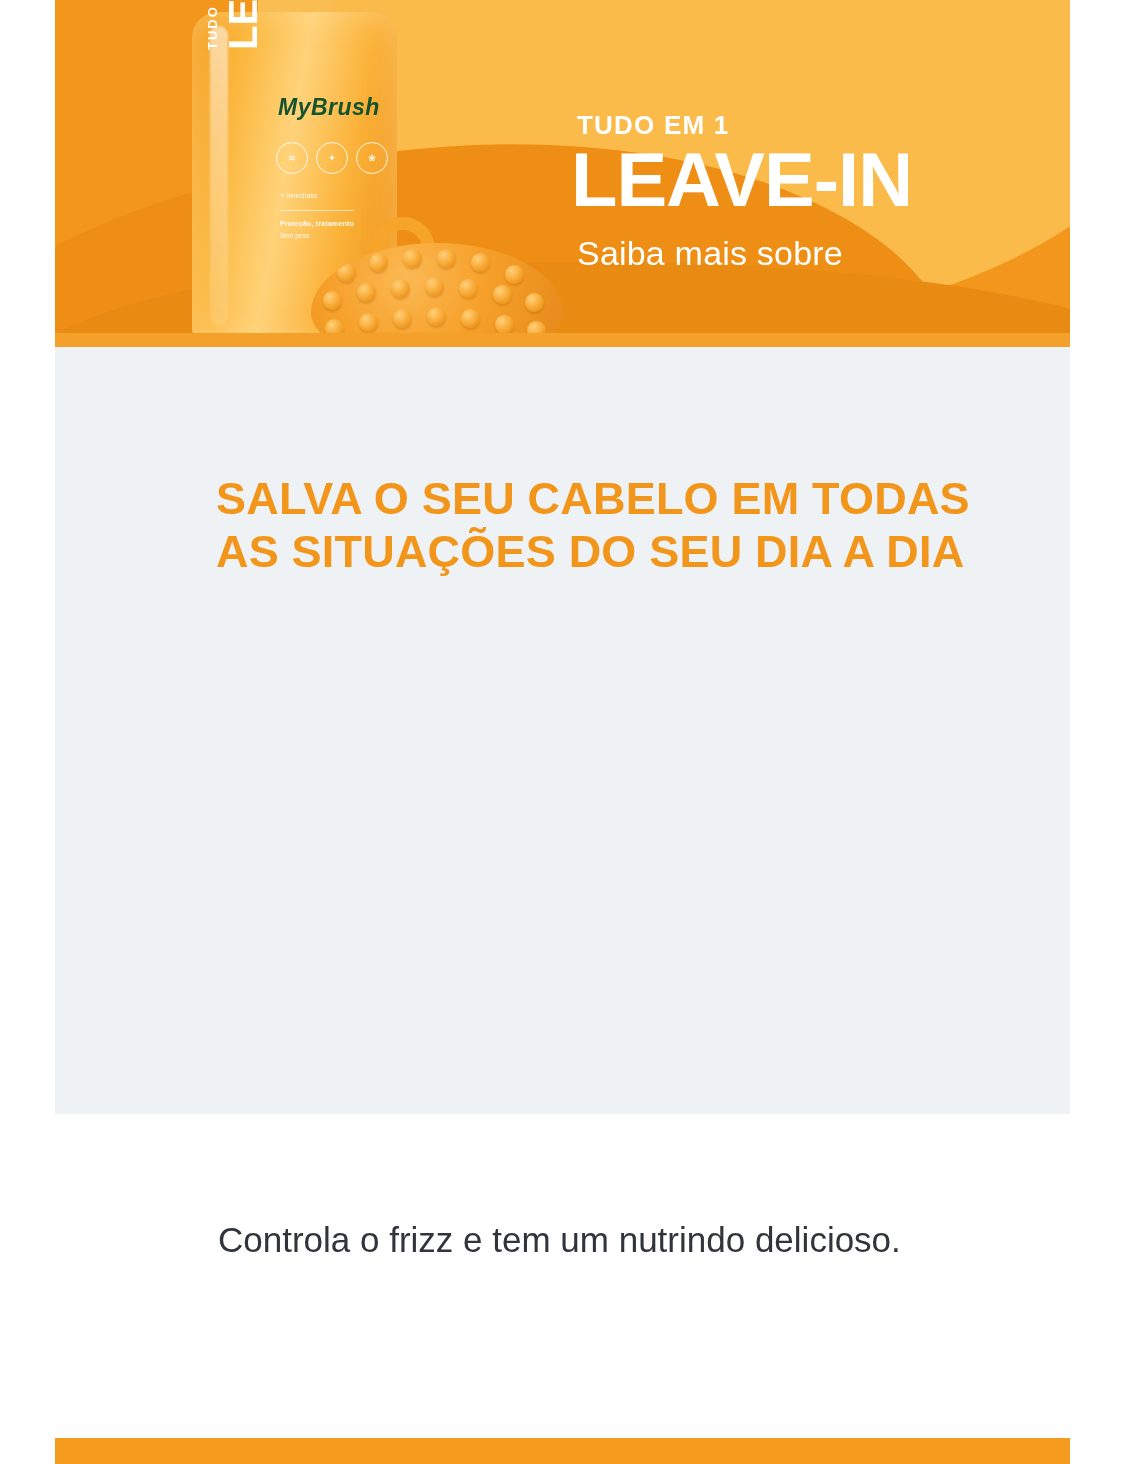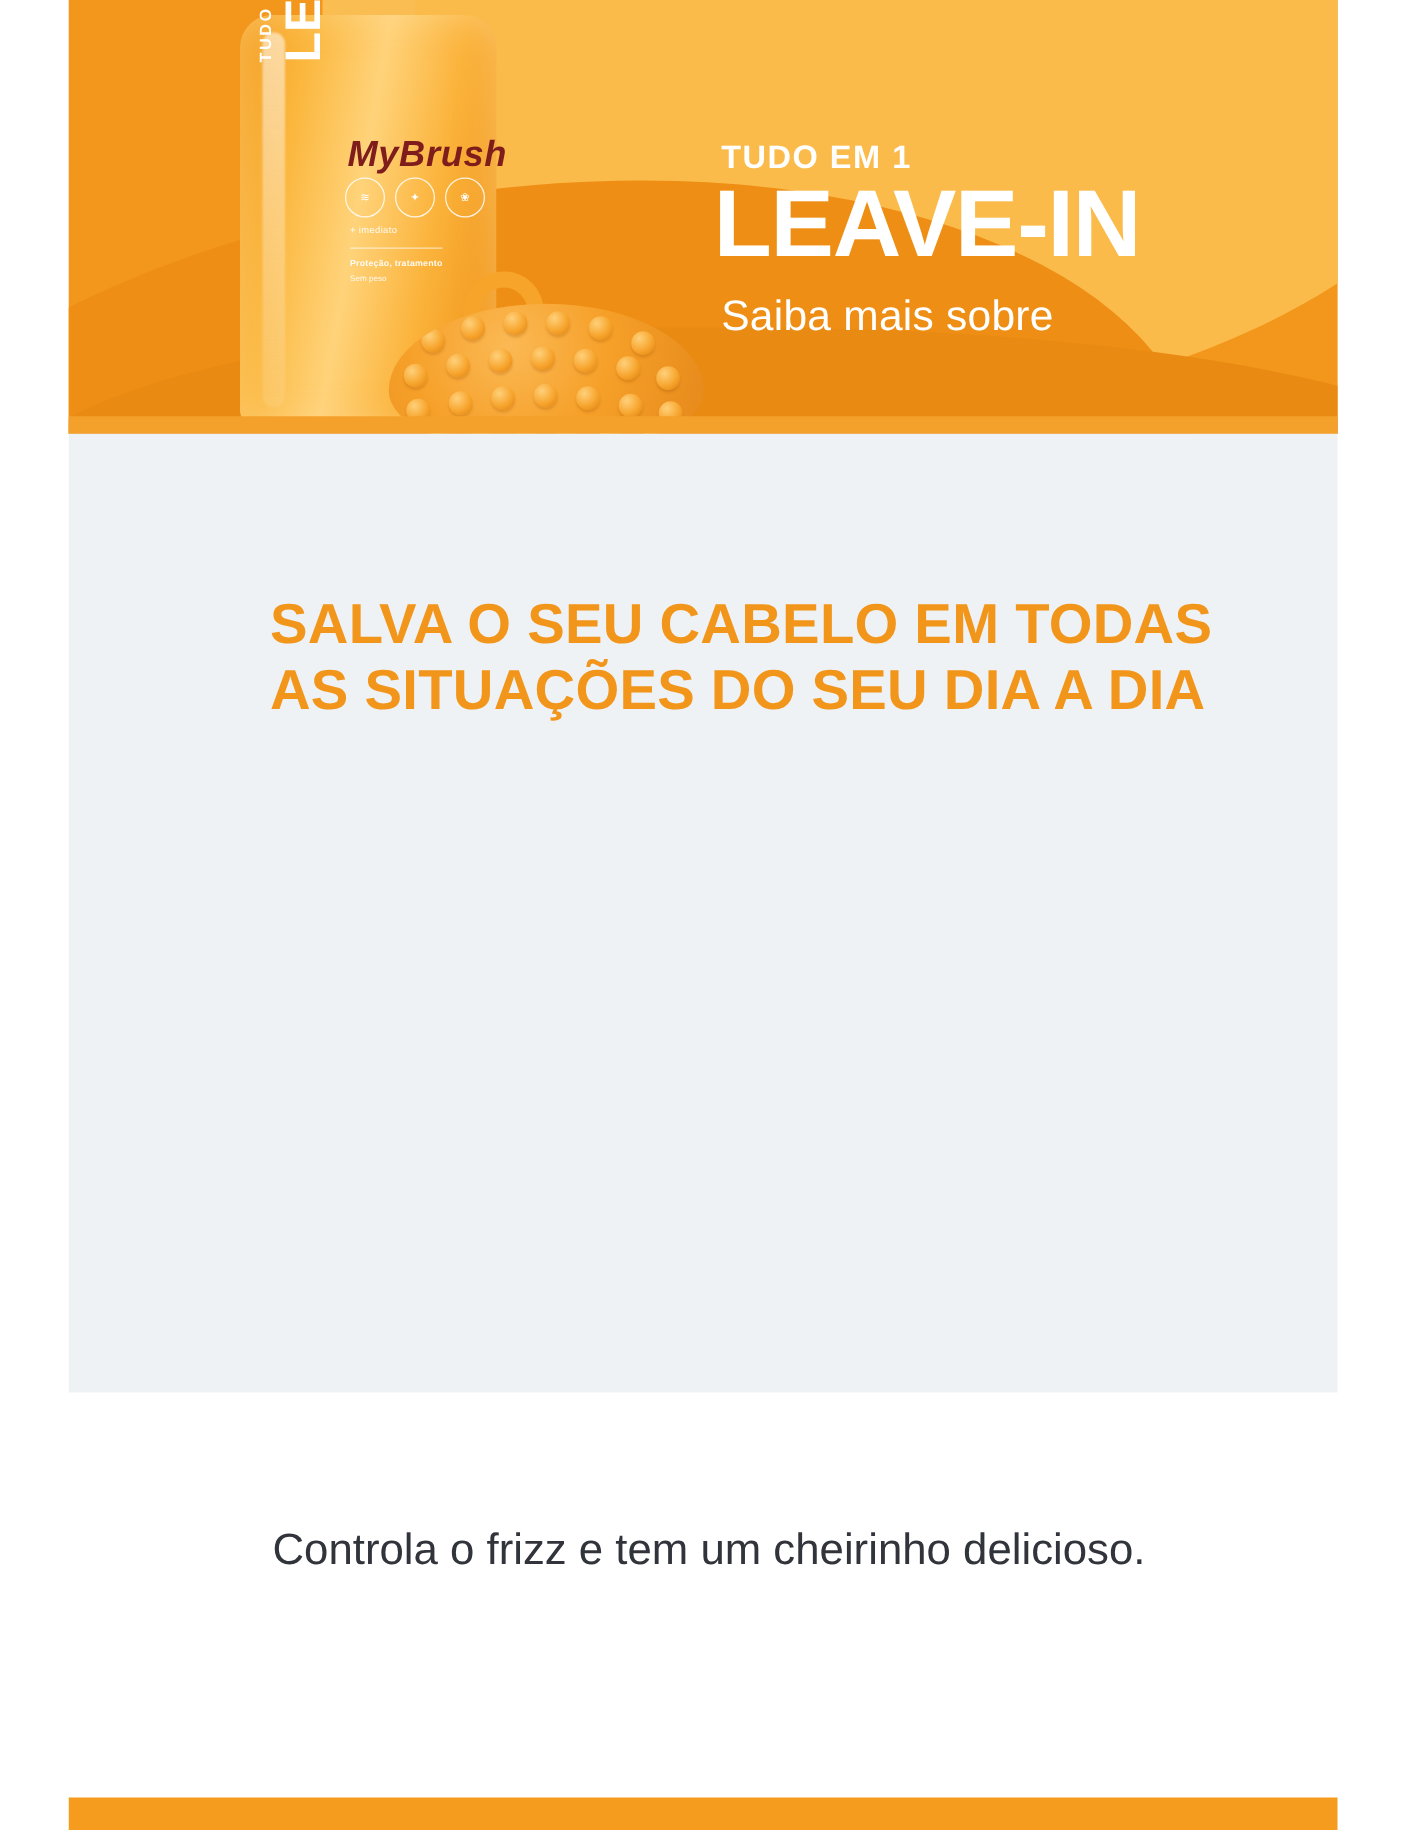--- a/index.html
+++ b/index.html
@@ -137,23 +137,23 @@
     margin-bottom: 4px;
   }
   .bottle-vertical-text .big {
     display: block;
     font-size: 40px;
     letter-spacing: 0px;
   }
   .bottle-brand {
     position: absolute;
     left: 86px;
-    top: 118px;
-    color: #7f1d1d;
-    font-size: 29px;
+    top: 104px;
+    color: #14532d;
+    font-size: 23px;
     font-style: italic;
     font-weight: 700;
     letter-spacing: .5px;
   }
   .bottle-icons {
     position: absolute;
     left: 84px;
     top: 152px;
     display: flex;
     gap: 8px;
@@ -165,21 +165,21 @@
     border: 1.5px solid rgba(255,255,255,.85);
     display: flex;
     align-items: center;
     justify-content: center;
     color: #fff;
     font-size: 9px;
   }
   .bottle-microtext {
     position: absolute;
     left: 88px;
-    top: 188px;
+    top: 200px;
     width: 96px;
     color: rgba(255,255,255,.92);
     font-size: 7px;
     line-height: 1.7;
   }
   .bottle-microtext .t1 { font-size: 7.5px; letter-spacing: .3px; }
   .bottle-microtext .rule {
     width: 74px; height: 1px; background: rgba(255,255,255,.6); margin: 7px 0;
   }
   .bottle-microtext .t2 { font-size: 7px; font-weight: 700; letter-spacing: .2px; }
@@ -391,17 +391,17 @@
       <p class="hero-kicker">TUDO EM 1</p>
       <h1 class="hero-title">LEAVE-IN</h1>
       <p class="hero-sub">Saiba mais sobre</p>
     </div>
 
     <div class="hero-bottom-strip"></div>
   </div>
 
   <div class="card">
     <h2 class="headline">SALVA O SEU CABELO EM TODAS AS SITUAÇÕES DO SEU DIA A DIA</h2>
-    <p class="body-para2">Controla o frizz e tem um cheirinho delicioso.</p>
+    <p class="body-para2">Controla o frizz e tem um nutrindo delicioso.</p>
   </div>
 
   <div class="footer-bar"></div>
 </div>
 
 </body></html>

